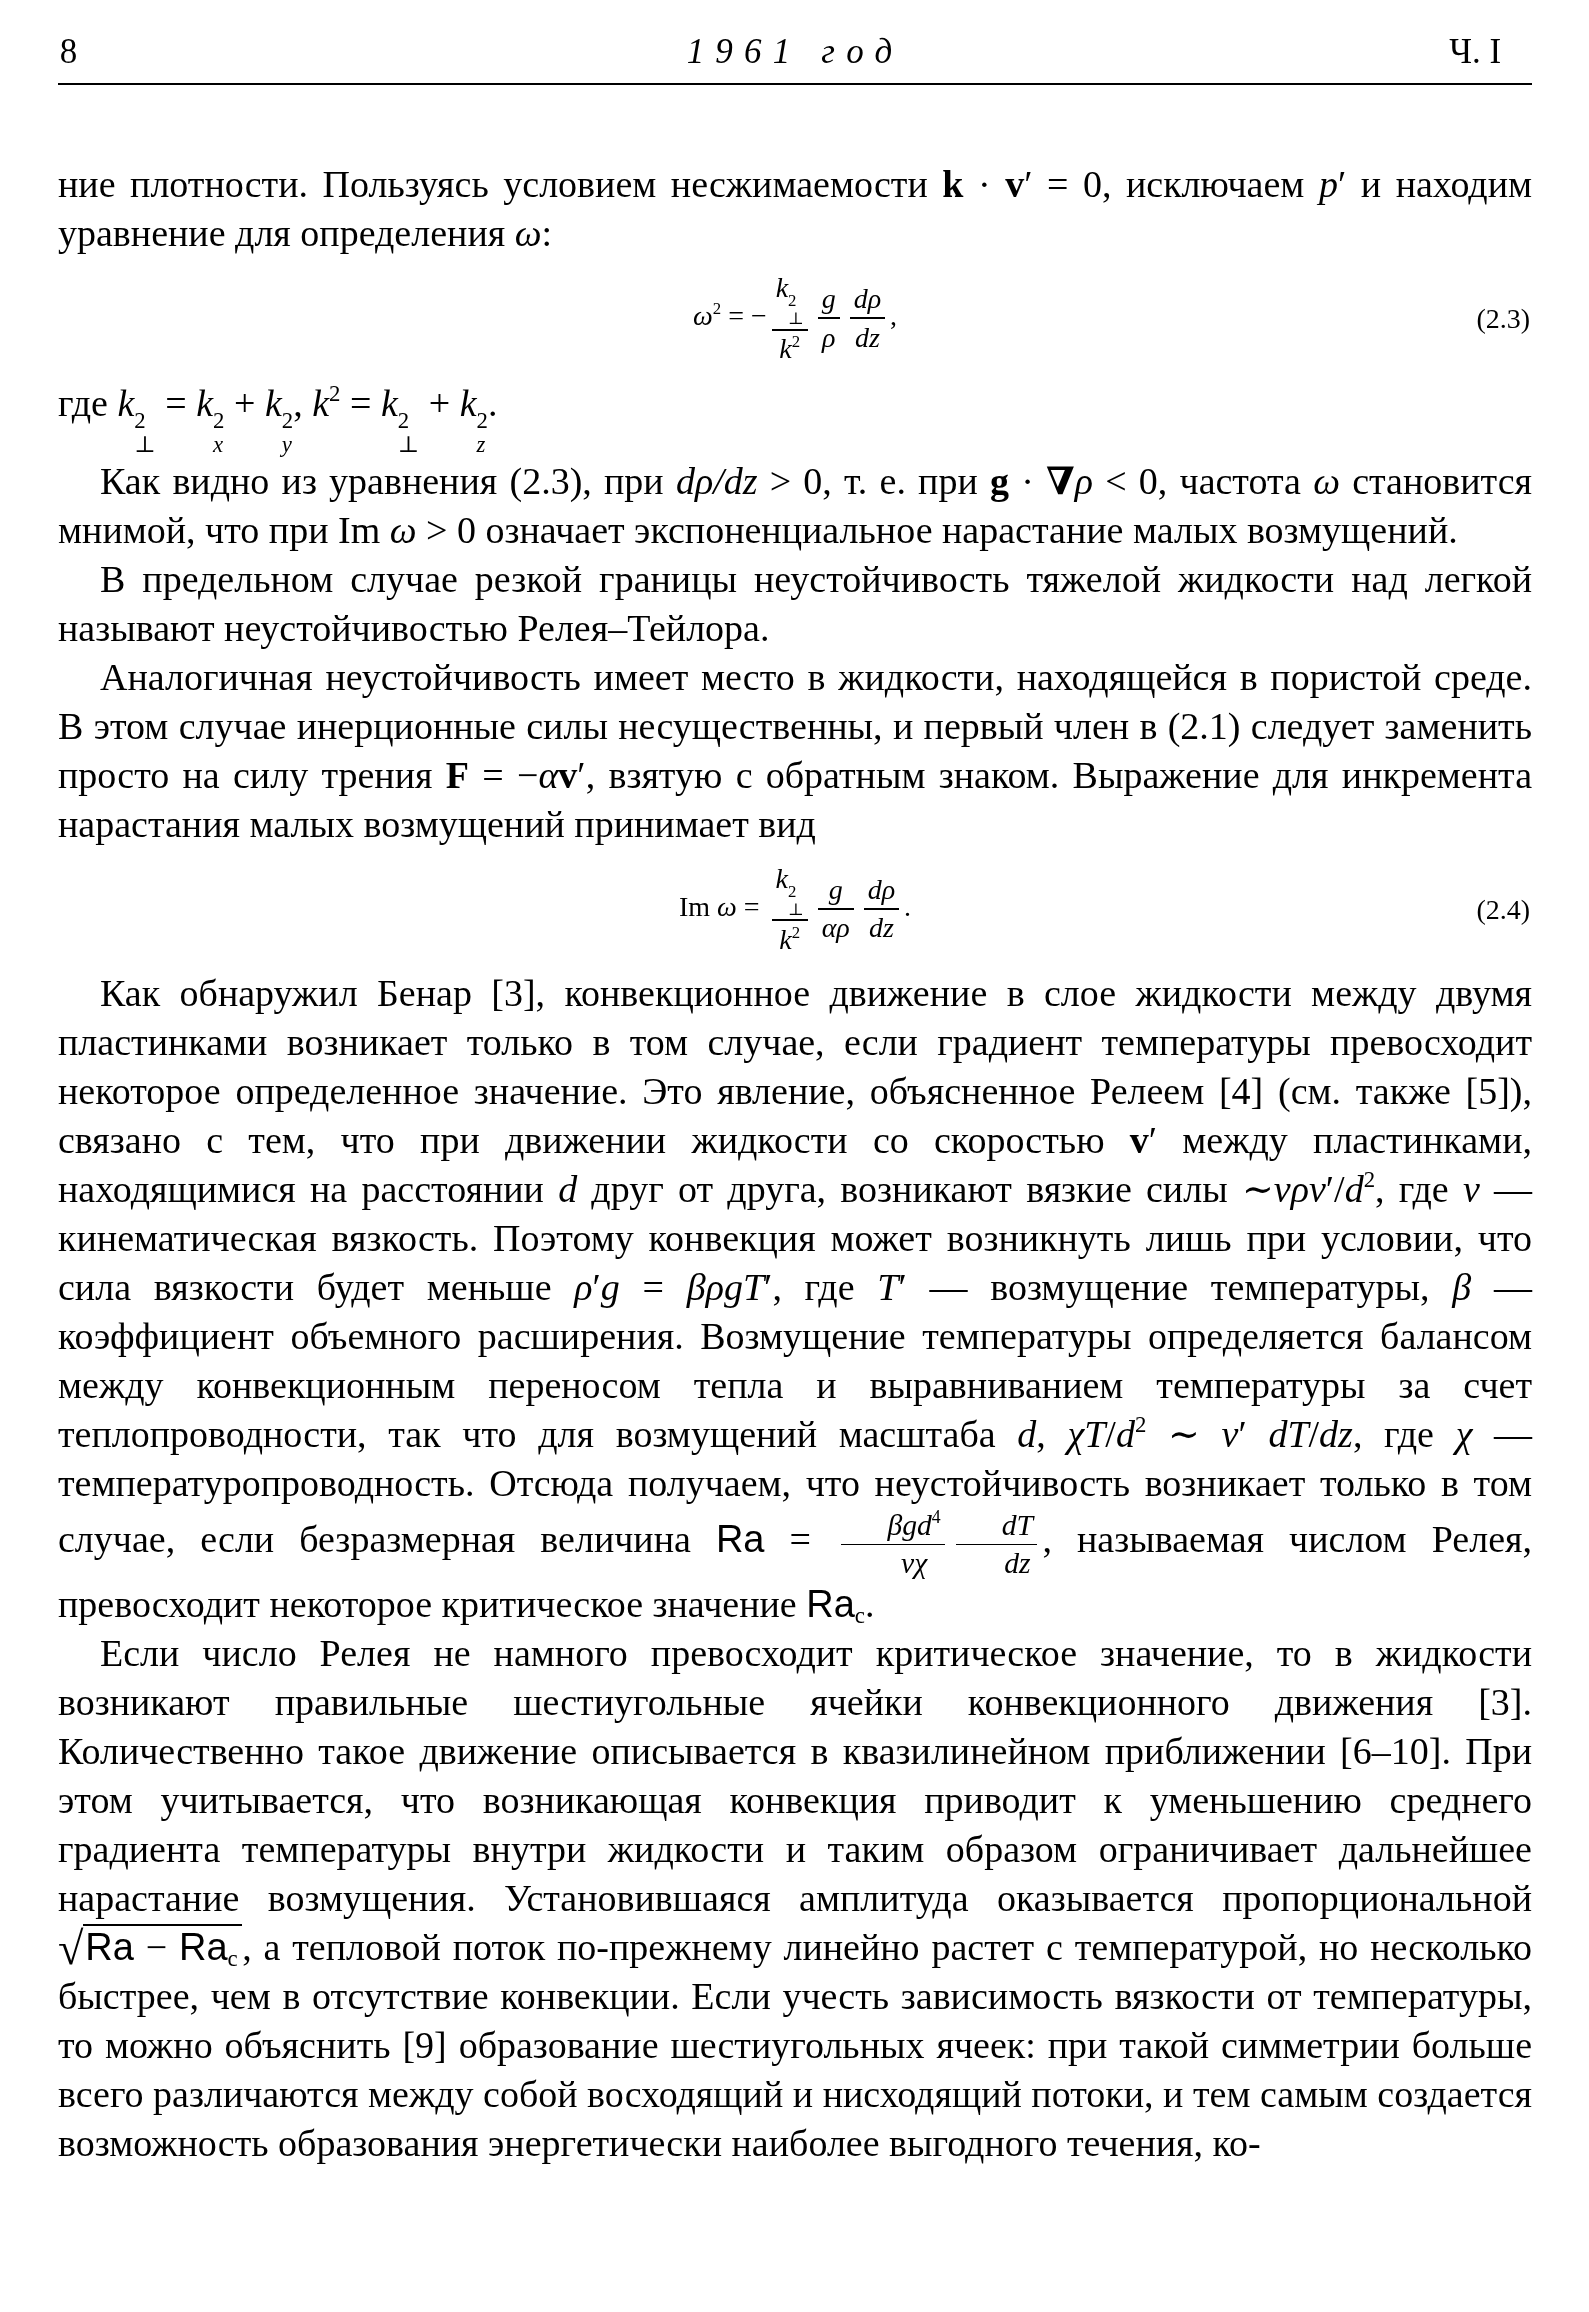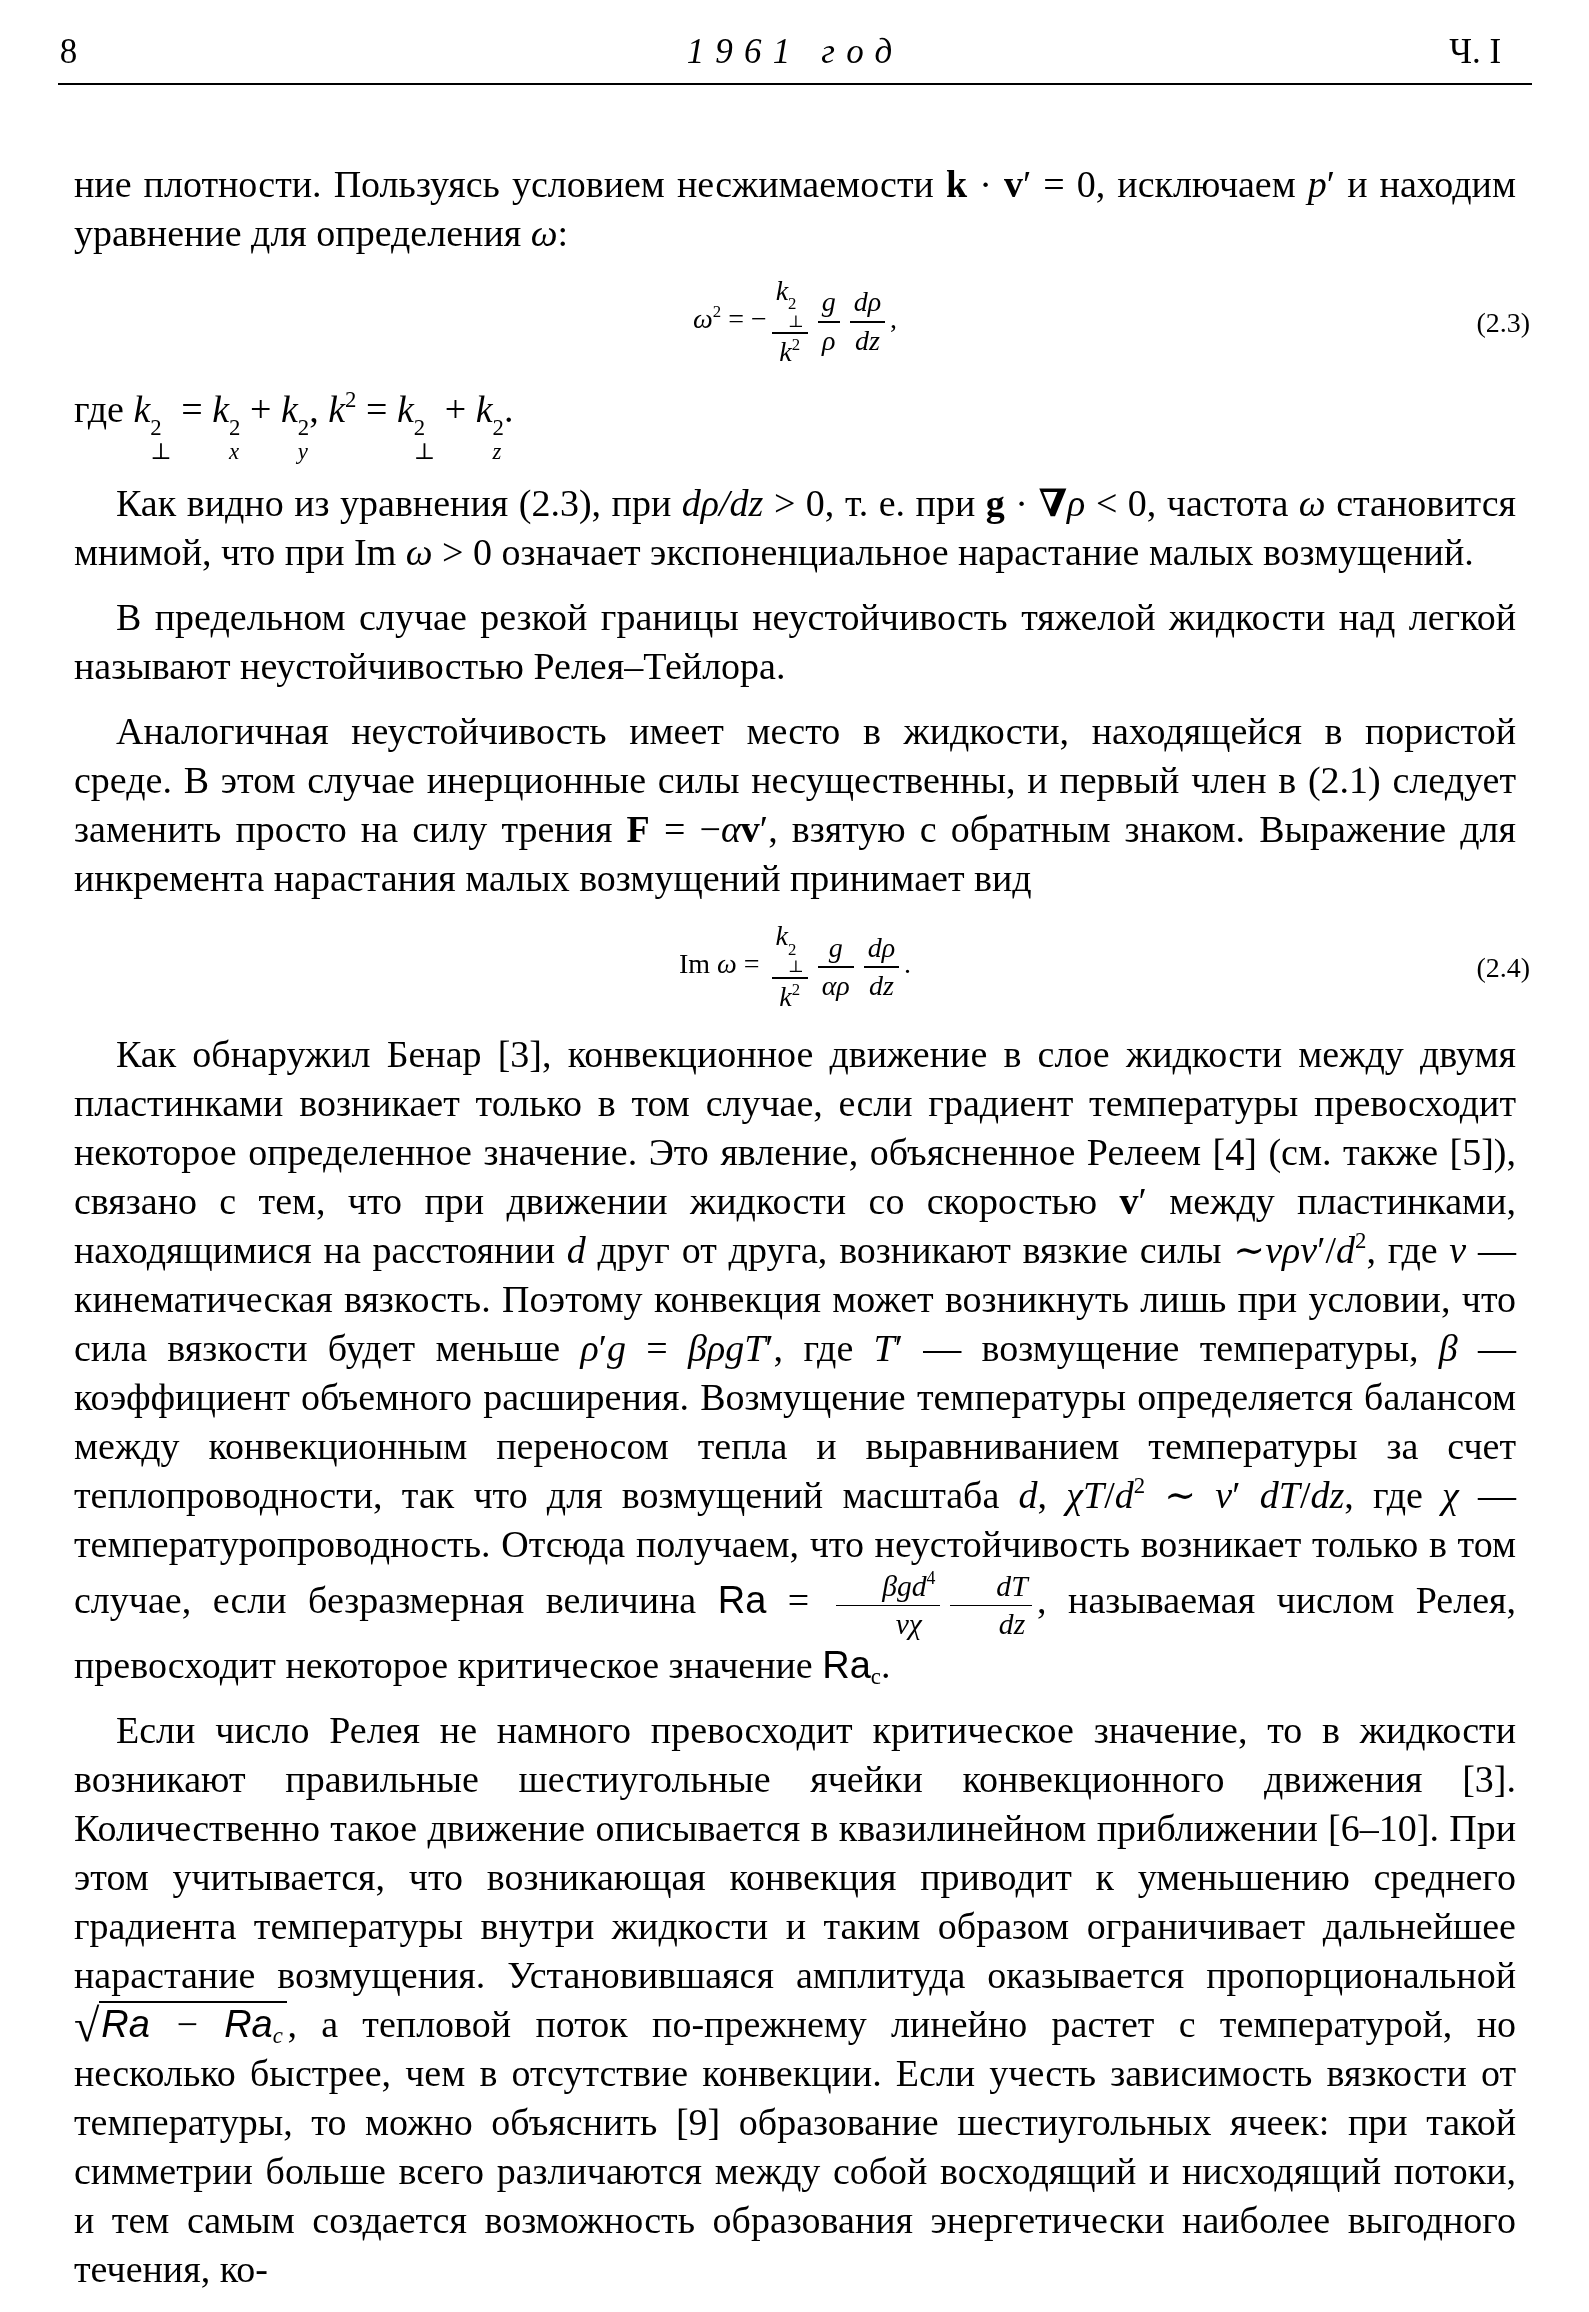--- a/index.html
+++ b/index.html
@@ -25,21 +25,21 @@
   .pg-num { min-width: 110px; text-align: left; }
   .part-label { min-width: 110px; text-align: center; }
   .run-title { font-style: italic; letter-spacing: 0.32em; text-align: center; font-family: Liberation Serif, serif; }
   .header-rule { height: 2.7px; background: #000; margin-top: 11px; }
   .body-text {
     margin-top: 75px;
     font-size: 38px;
     line-height: 49px;
     text-align: justify;
   }
-  .para { margin: 16px; }
+  .para { margin: 0; }
   .para.indent { text-indent: 42px; }
 
   .seg-t { }
   .seg-i { font-style: italic; }
   .seg-b { font-weight: bold; }
   .seg-sf { font-family: "Liberation Sans", "DejaVu Sans", sans-serif; }
   .seg-sup { font-size: 60%; vertical-align: 0.65em; line-height: 0; }
   .seg-sub { font-size: 60%; vertical-align: -0.25em; line-height: 0; }
 
   .supsub {
@@ -77,21 +77,21 @@
   .eq-number {
     position: absolute;
     right: 1.8px;
     top: 50%;
     transform: translateY(-50%);
     text-align: right;
   }
 
   .sqrt { display: inline; white-space: nowrap; }
   .sqrt-sym { font-size: 1.22em; line-height: 0; vertical-align: -0.08em; }
-  .sqrt-body { border-top: 2.7px solid #000; padding: 0 0.12em 0 0.05em; font-style: italic; }
+  .sqrt-body { border-top: 2.7px solid #000; padding: 0 0.12em 0 0.05em; }
 </style>
 </head>
 <body>
 
 <div class="page">
   <header class="page-header">
     <span class="pg-num">8</span>
     <span class="run-title">1961 год</span>
     <span class="part-label">Ч. I</span>
   </header>

